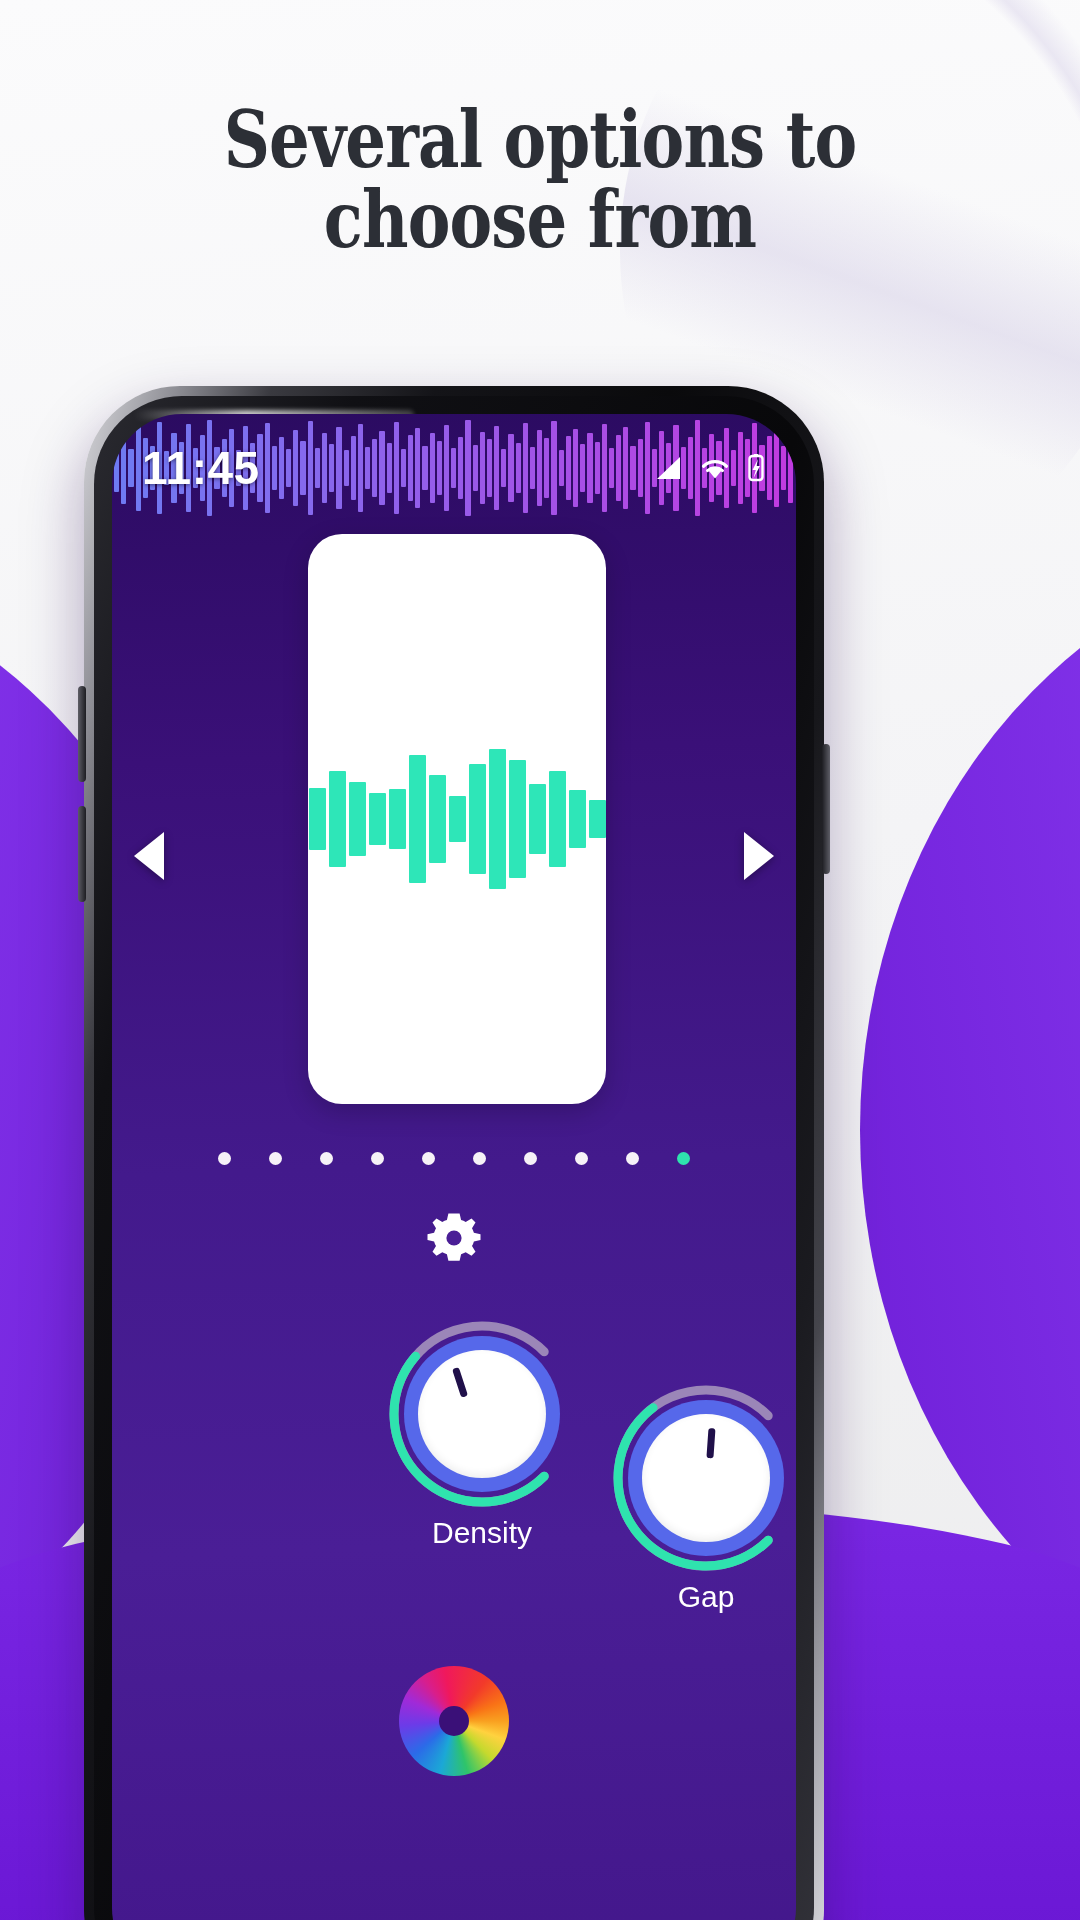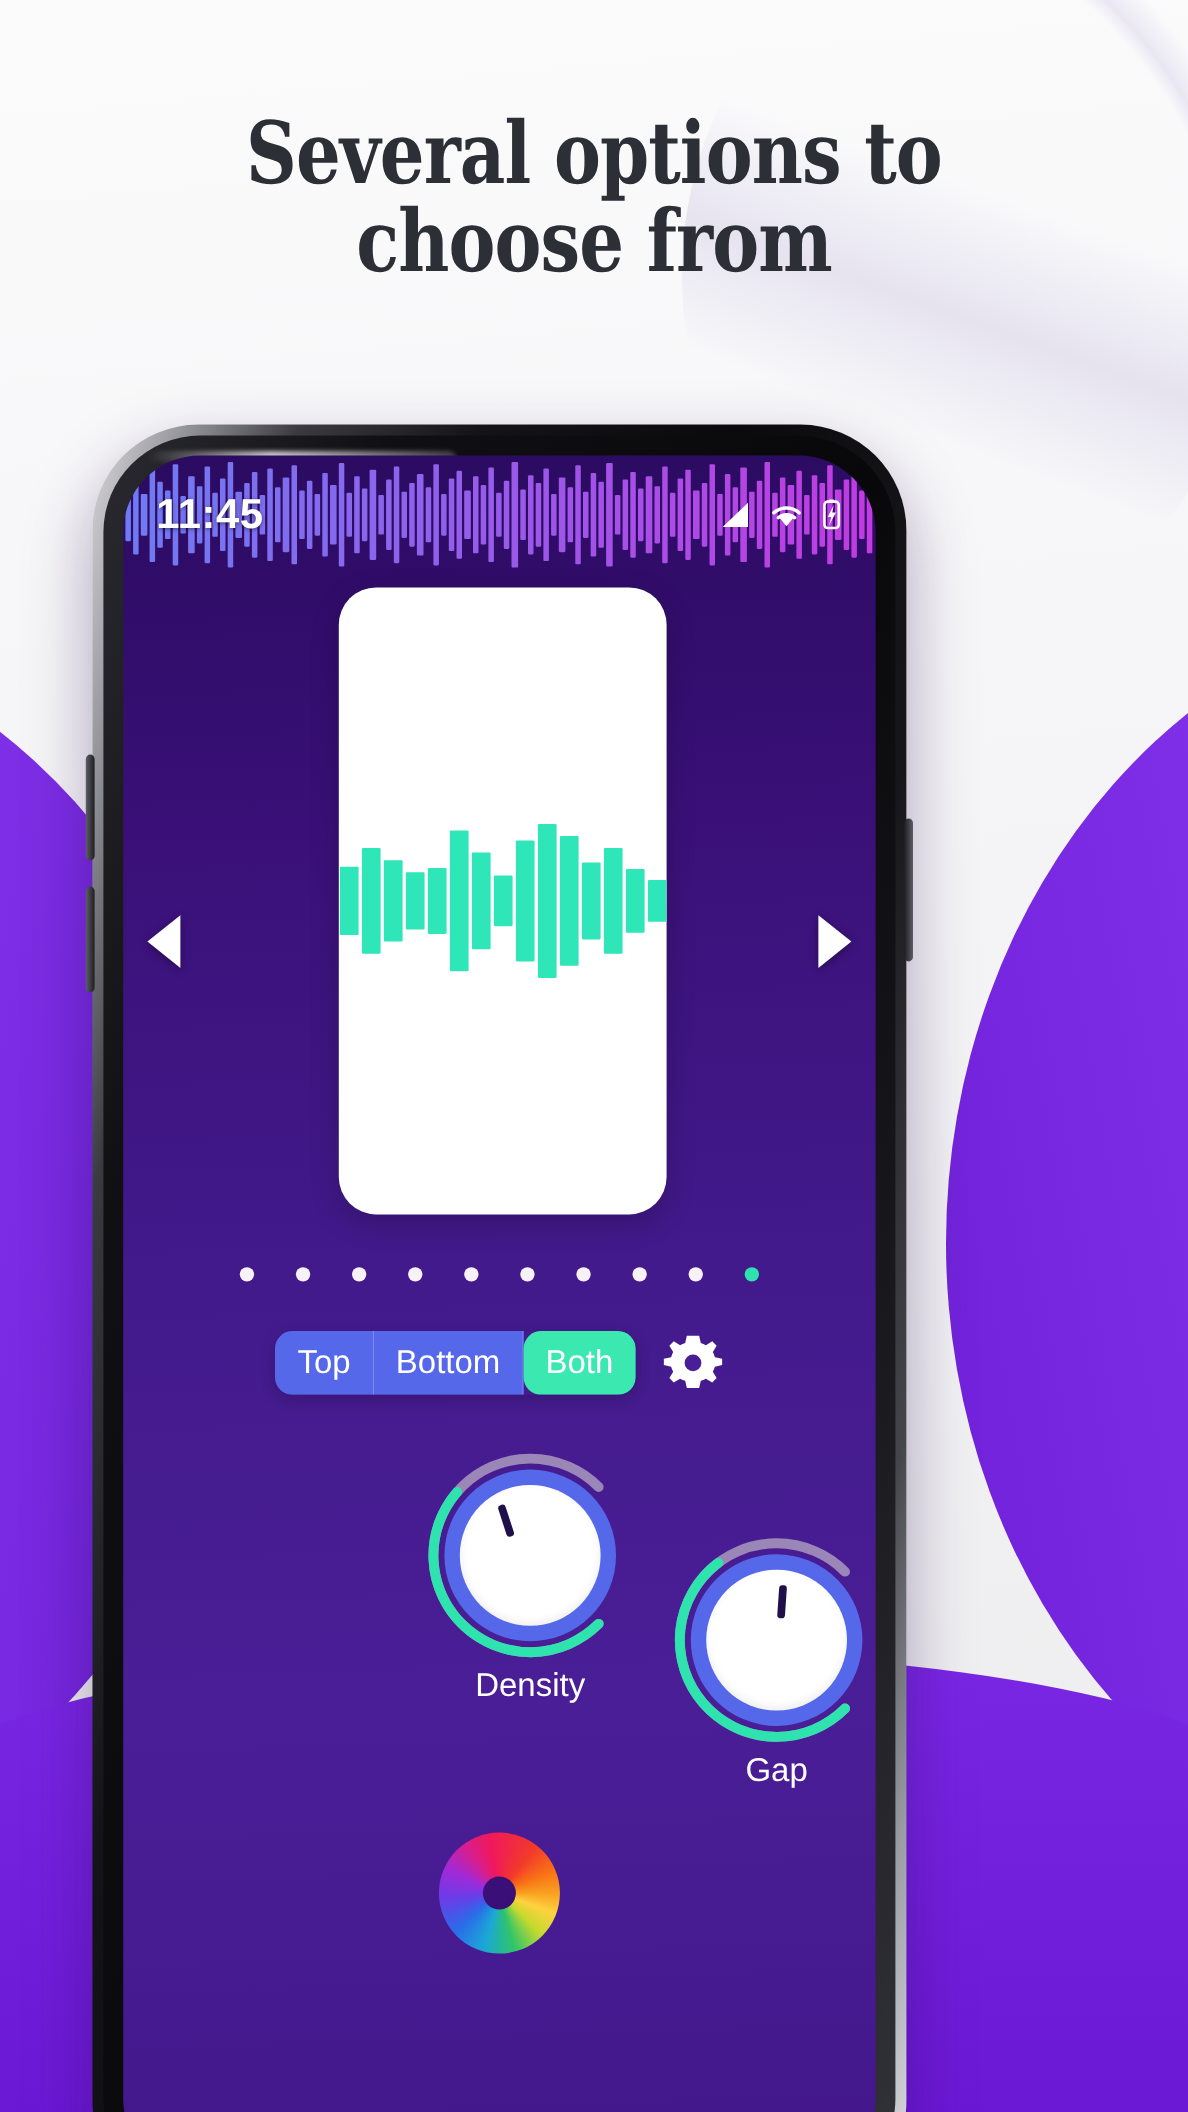--- a/index.html
+++ b/index.html
@@ -91,21 +91,21 @@
   #topwave {
     position:absolute; left:0; top:0; width:100%; height:108px;
     display:flex; align-items:center; gap:2px; padding:0 2px;
   }
   #topwave i { display:block; flex:1 1 auto; border-radius:1px; }
   .sb-row {
     position:absolute; left:0; top:0; width:100%; height:108px;
     display:flex; align-items:center; justify-content:space-between;
     padding:0 30px; z-index:4;
   }
-  .sb-time { color:#fff; font-size:38px; font-weight:bold; letter-spacing:.5px;
+  .sb-time { color:#fff; font-size:46px; font-weight:bold; letter-spacing:.5px;
              text-shadow:0 1px 4px rgba(0,0,0,.5); }
   .sb-icons { display:flex; align-items:center; gap:14px; }
 
   
   #card {
     position:absolute; left:196px; top:120px; width:298px; height:570px;
     background:#fff; border-radius:34px; z-index:2; overflow:hidden;
     box-shadow:0 8px 26px rgba(0,0,0,.2);
   }
   #cardwave {
@@ -159,21 +159,21 @@
                 border-radius:50%; background:#5668EA; }
   .knob .face { position:absolute; left:36px; top:36px; width:128px; height:128px;
                 border-radius:50%; background:#fff;
                 box-shadow:inset 0 -3px 8px rgba(0,0,0,.07); }
   .knob .needle { position:absolute; left:50%; top:14px; width:7px; height:30px;
                   background:#20104A; border-radius:3px; transform-origin:50% 86px; }
   .knob .lbl { text-align:center; color:#fff; font-size:30px; margin-top:2px; }
   .knob svg { position:absolute; left:0; top:0; }
   #knob-height  { left:46px;  top:64px; }
   #knob-density { left:270px; top:0px;  }
-  #knob-gap     { left:494px; top:77px; }
+  #knob-gap     { left:494px; top:64px; }
 
   
   #wheel {
     position:absolute; left:50%; top:1252px; transform:translateX(-50%);
     width:110px; height:110px; border-radius:50%; z-index:4;
     background:conic-gradient(from -10deg,
       #F0185C 0deg, #F23A2A 48deg, #F97316 78deg, #F9A020 100deg,
       #FFD23F 120deg, #C5D92E 145deg, #2FC46A 175deg,
       #1BA8D6 205deg, #2B6BE8 240deg, #6C3BE8 275deg,
       #A02AD8 305deg, #D81E8C 335deg, #F0185C 360deg);
@@ -362,25 +362,20 @@
         <i></i>
         <i></i>
         <i></i>
         <i></i>
         <i></i>
         <i></i>
         <i class="active"></i>
       </div>
 
     <div id="segrow">
-      <div id="segment">
-          <div class="seg">Top</div>
-          <div class="seg">Bottom</div>
-          <div class="seg active">Both</div>
-        </div>
       <svg class="gear" width="56" height="56" viewBox="0 0 56 56">
         <path fill="#fff" d="M28 3.4 l5.6 0 1.5 6.6 a19 19 0 0 1 4.6 1.9 l5.8-3.5 4 4 -3.5 5.8 a19 19 0 0 1 1.9 4.6 l6.6 1.5 0 5.6 -6.6 1.5 a19 19 0 0 1 -1.9 4.6 l3.5 5.8 -4 4 -5.8-3.5 a19 19 0 0 1 -4.6 1.9 l-1.5 6.6 -5.6 0 -5.6 0 -1.5-6.6 a19 19 0 0 1 -4.6-1.9 l-5.8 3.5 -4-4 3.5-5.8 a19 19 0 0 1 -1.9-4.6 l-6.6-1.5 0-5.6 6.6-1.5 a19 19 0 0 1 1.9-4.6 l-3.5-5.8 4-4 5.8 3.5 a19 19 0 0 1 4.6-1.9 l1.5-6.6 Z"></path>
         <circle cx="28" cy="28" r="7.6" fill="#4A1E96"></circle>
       </svg>
     </div>
 
     <div id="knobs">
 
       <div class="knob" id="knob-density">
         <div class="dial">

